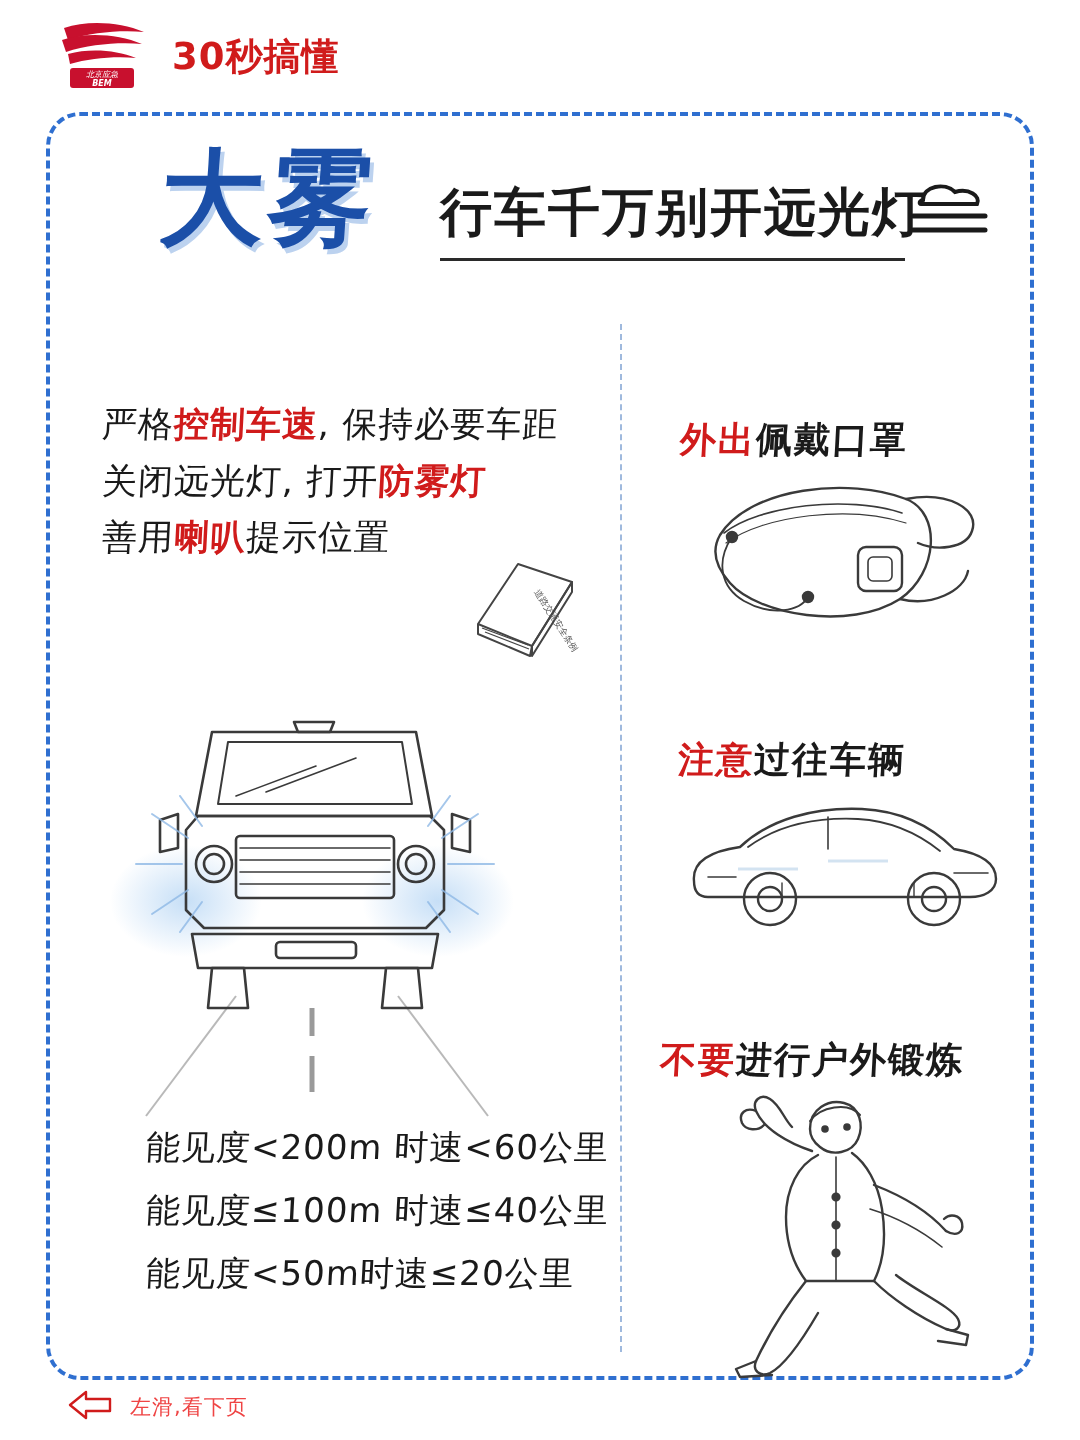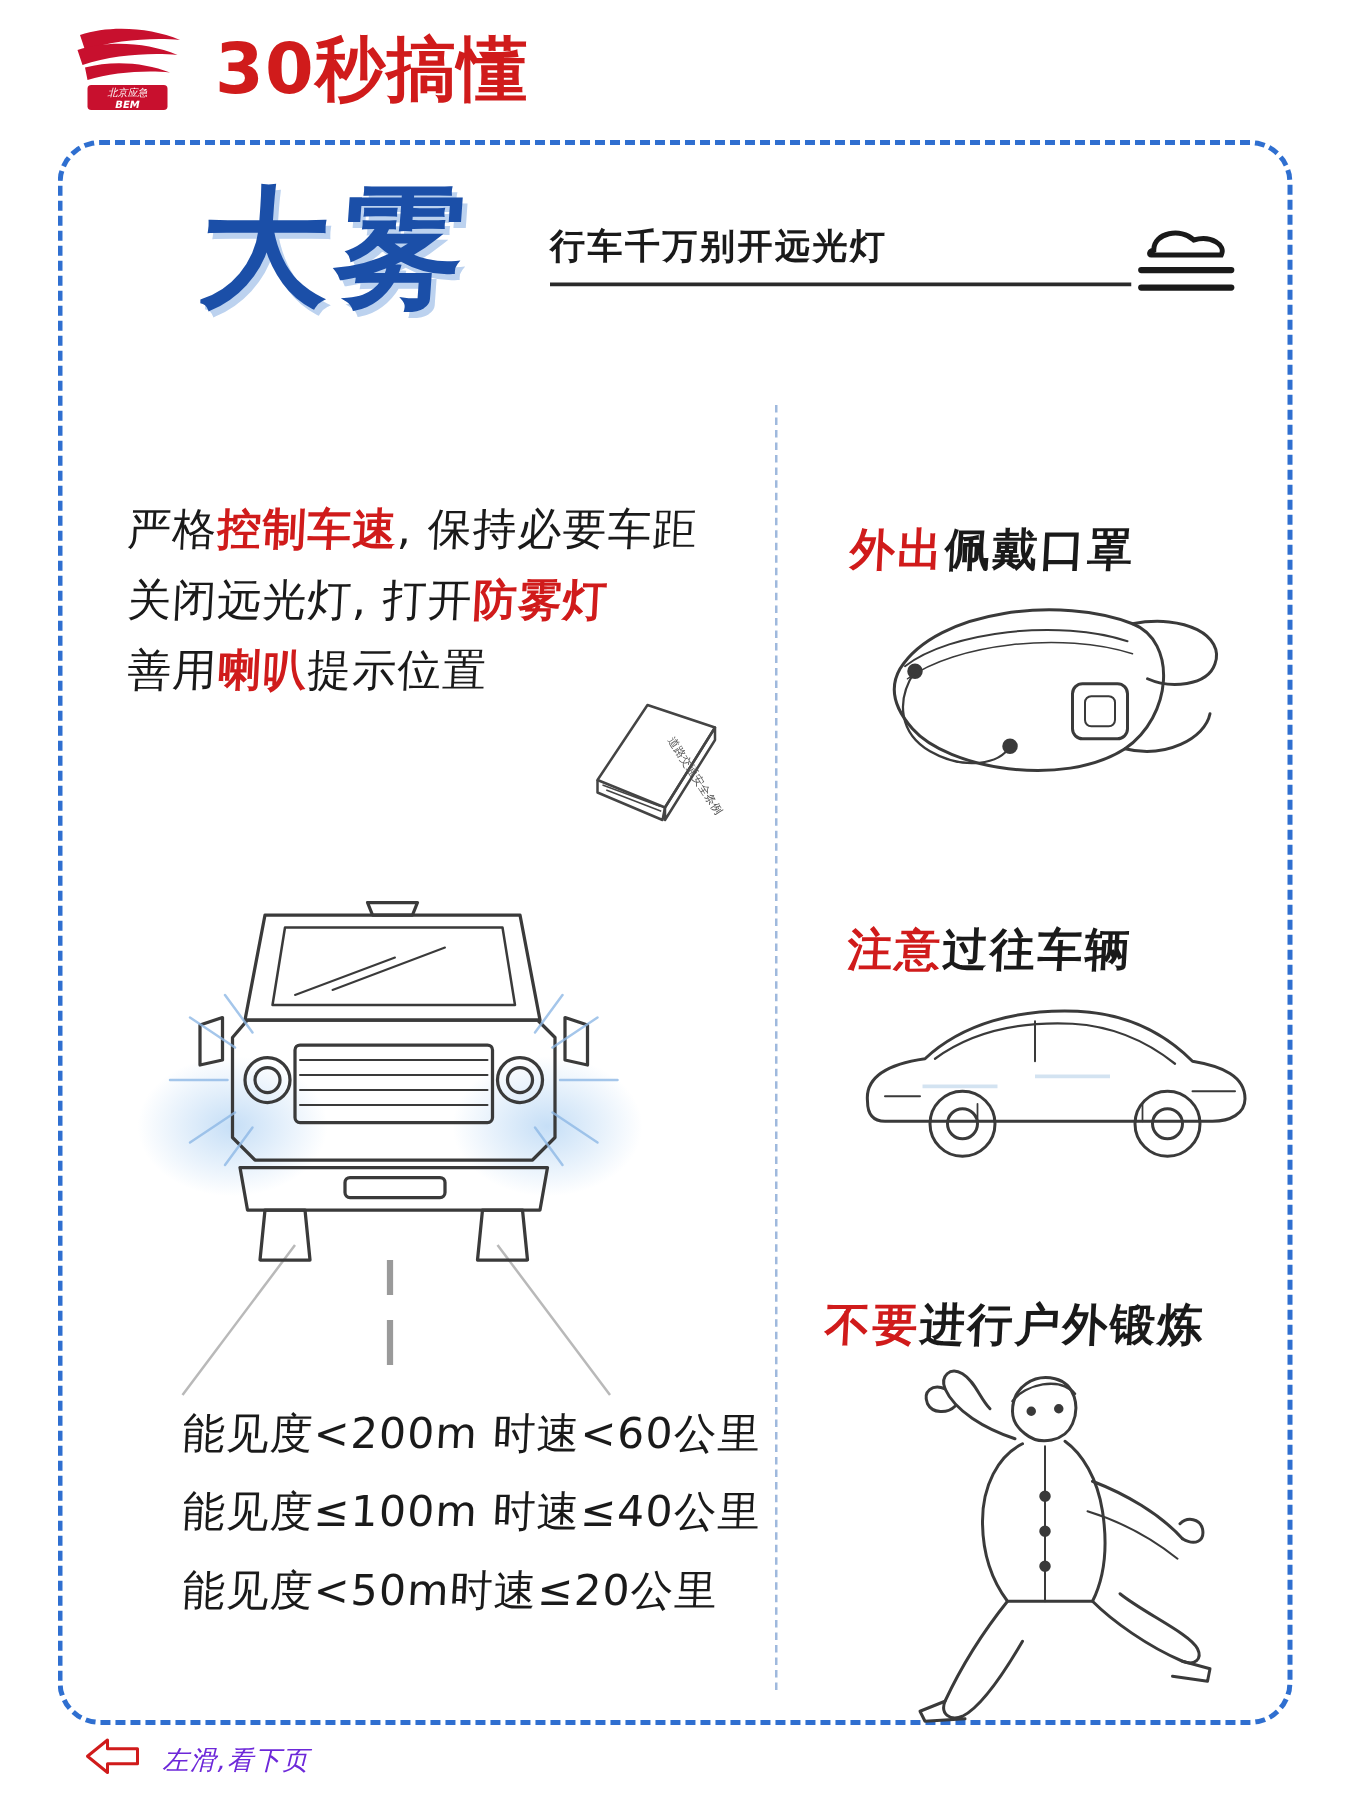--- a/index.html
+++ b/index.html
@@ -26,21 +26,21 @@
   }
   .logo {
     position: relative;
     width: 92px;
     height: 74px;
     font-style: italic;
   }
   .logo svg { display: block; }
   .header-title {
     font-family: "DejaVu Sans", sans-serif;
-    font-size: 56px;
+    font-size: 37px;
     font-weight: bold;
     color: #d01b1b;
     letter-spacing: 1px;
     line-height: 1;
     margin-top: 2px;
   }
 
   
   .card {
     position: absolute;
@@ -72,21 +72,21 @@
     transform: skewX(-4deg);
   }
   .subtitle-wrap {
     position: absolute;
     left: 390px;
     top: 62px;
     width: 500px;
   }
   .subtitle {
     font-family: "DejaVu Sans", sans-serif;
-    font-size: 28px;
+    font-size: 52px;
     font-weight: bold;
     color: #1a1a1a;
     letter-spacing: 2px;
     white-space: nowrap;
   }
   .subtitle-rule {
     margin-top: 10px;
     height: 3px;
     background: #2a2a2a;
     width: 465px;
@@ -190,23 +190,22 @@
     position: absolute;
     left: 64px;
     top: 1388px;
     display: flex;
     align-items: center;
     gap: 14px;
   }
   .footer-text {
     font-family: "DejaVu Sans", sans-serif;
     font-size: 21px;
-    color: #6d28d9;
+    color: #ef4444;
     letter-spacing: 1px;
-    font-style: italic;
   }
 
   svg { overflow: visible; }
 </style>
 </head>
 <body>
 
 <div class="header">
   <div class="logo">
     <svg width="92" height="74" viewBox="0 0 92 74">

